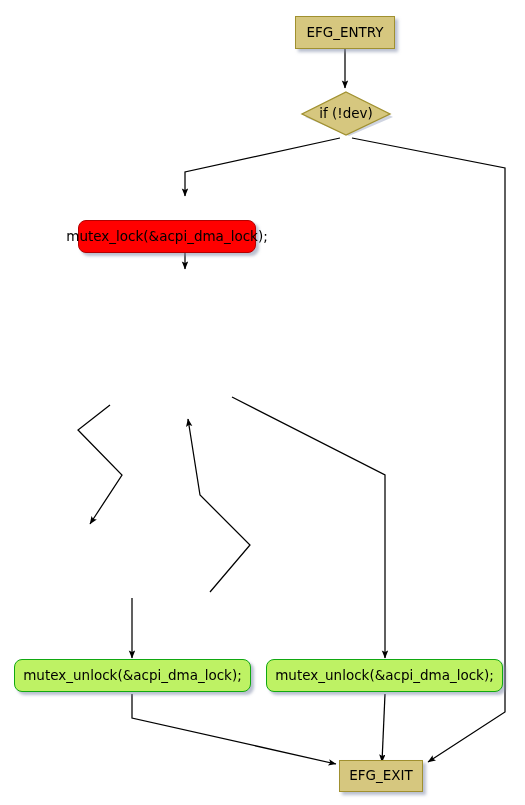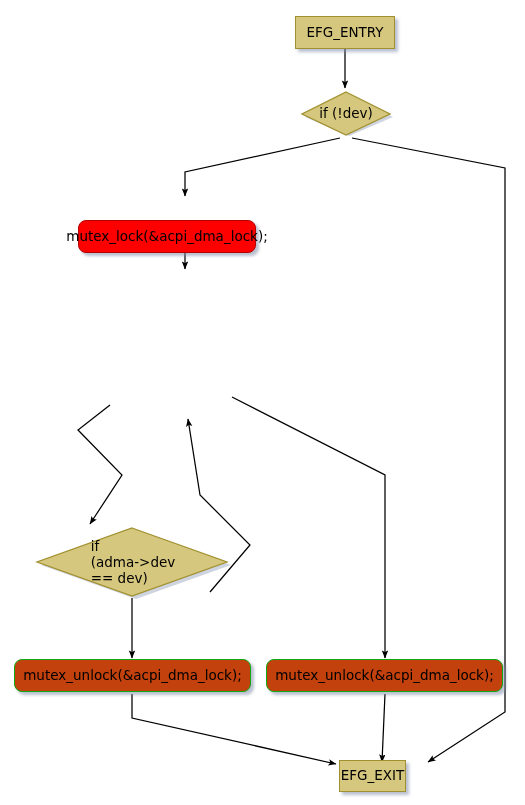--- a/index.html
+++ b/index.html
@@ -47,21 +47,21 @@
   .process {
     border-radius: 8px;
     font-size: 13.5px;
     box-shadow: 3px 3px 3px rgba(130,140,170,0.55);
   }
   .process.red {
     background: #FF0000;
     border: 1.4px solid #B30000;
   }
   .process.green {
-    background: #c2410c;
+    background: #bef264;
     border: 1.4px solid #11A811;
   }
   .diamond-wrap {
     position: absolute;
   }
   .diamond-shape {
     position: absolute;
     left: 0;
     top: 0;
     width: 100%;
@@ -124,29 +124,20 @@
     <svg class="diamond-shape" viewBox="0 0 96 46" preserveAspectRatio="none">
       <polygon points="51,4 95,26 51,45 7,26" fill="#A8B0C8" opacity="0.55"></polygon>
       <polygon points="48,1 92,23 48,44 4,23" fill="#D6C77F" stroke="#A0902F" stroke-width="1.3"></polygon>
     </svg>
     <div class="diamond-label">if (!dev)</div>
   </div>
 
   <div class="node process red" style="left:78px; top:197px; width:178px; height:33px;margin-top:23px;">mutex_lock(&amp;acpi_dma_lock);</div>
 
 
-  <div class="diamond-wrap" style="left:32px; top:526px; width:202px; height:74px;">
-    <svg class="diamond-shape" viewBox="0 0 202 74" preserveAspectRatio="none">
-      <polygon points="104,5 199,39 104,73 9,39" fill="#A8B0C8" opacity="0.55"></polygon>
-      <polygon points="100,2 195,36 100,70 5,36" fill="#D6C77F" stroke="#A0902F" stroke-width="1.3"></polygon>
-    </svg>
-    <div class="diamond-label">if
-(adma-&gt;dev
-== dev)</div>
-  </div>
 
   <div class="node process green" style="left:14px; top:659px; width:237px; height:33px;">mutex_unlock(&amp;acpi_dma_lock);</div>
 
   <div class="node process green" style="left:266px; top:659px; width:237px; height:33px;">mutex_unlock(&amp;acpi_dma_lock);</div>
 
-  <div class="node terminal" style="left:339px; top:760px; width:67px; height:32px;text-align:right;">EFG_EXIT</div>
+  <div class="node terminal" style="left:339px; top:760px; width:84px; height:32px;text-align:right;">EFG_EXIT</div>
 
 </div>
 
 </body></html>

